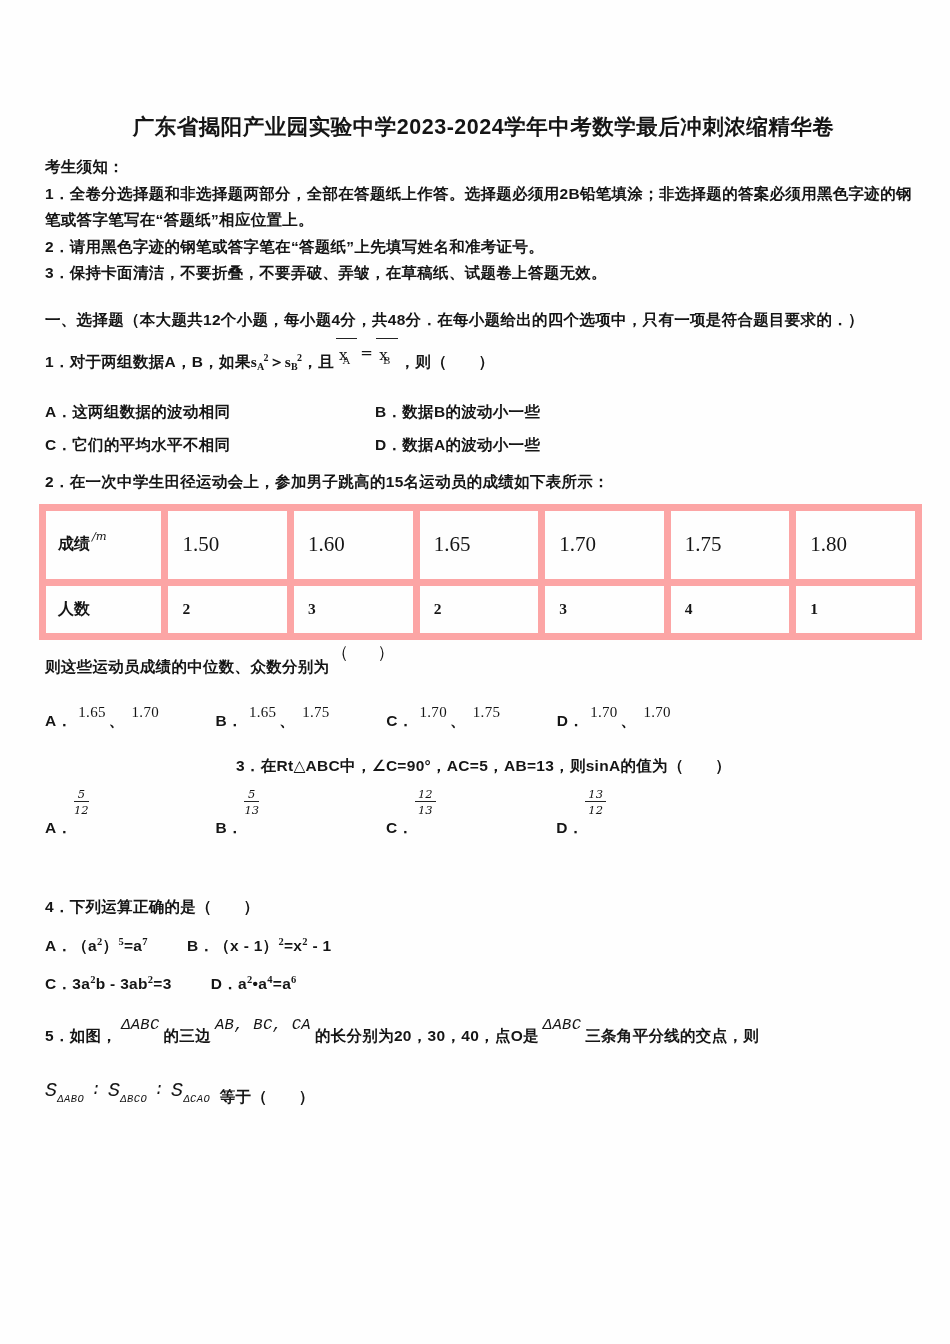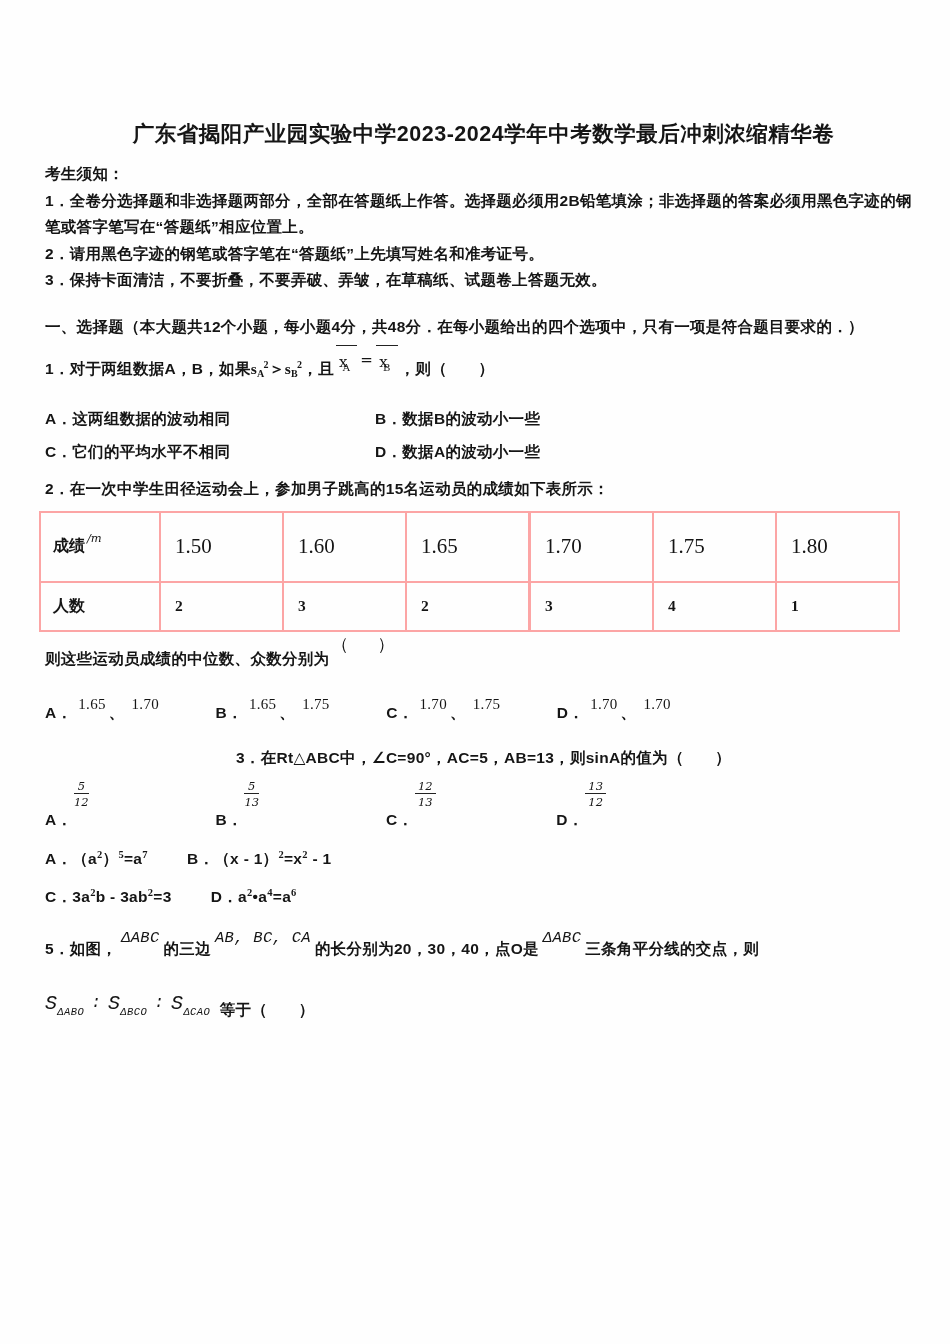--- a/index.html
+++ b/index.html
@@ -1,21 +1,21 @@
 <!DOCTYPE html>
 <html><head>
 <meta charset="utf-8">
 <style>
   html,body{margin:0;padding:0;background:#ffffff;}
   .page{
     position:relative;width:950px;height:1344px;background:#fefefe;
     color:#151515;overflow:hidden;
     font-family:"Liberation Sans","DejaVu Sans",sans-serif;
   }
-  .content{padding:0 28px 0 45px;margin-top:7px;}
+  .content{padding:0 28px 0 45px;}
   .b{font-weight:bold;font-size:15.5px;letter-spacing:0.3px;margin:0;}
   .title{
     margin:0;padding-top:112px;text-align:center;
     font-size:21.5px;font-weight:bold;letter-spacing:0.5px;
   }
   .notice{margin-top:13px;}
   .notice p{line-height:26.5px;}
   .section-head{margin-top:19px;line-height:27px;}
 
   
@@ -32,21 +32,21 @@
   .xeq{padding:0 3px;position:relative;top:-2px;}
 
   
   .opt-grid{margin-top:12px;}
   .opt-grid .row{display:flex;line-height:33px;}
   .opt-grid .cellA{width:330px;}
 
   
   table.score{border-collapse:collapse;margin-top:9px;margin-left:-6px;}
   table.score td{
-    border:2px solid #fca5a5;vertical-align:middle;
+    border:7px solid #fca5a5;vertical-align:middle;
     padding:0 0 0 14px;
   }
   table.score .r1 td{height:68px;}
   table.score .r2 td{height:47px;}
   table.score td.c0{width:106px;padding-left:12px;}
   table.score td.cv{width:107px;}
   table.score td.thick{border-left-width:3.5px;}
   .cell-serif{font-family:"Liberation Serif","DejaVu Serif",serif;font-size:21px;font-weight:normal;}
   .cell-bold-serif{font-family:"Liberation Serif","DejaVu Serif",serif;font-size:15.5px;font-weight:bold;}
   .hd{font-weight:bold;font-size:16px;}
@@ -199,20 +199,21 @@
       </div>
       <div class="q3opt">
         <span class="frac">
             <span class="fnum">13</span>
             <span class="fden">12</span>
           </span>
         <span class="q3letter b">D．</span>
       </div>
     </div>
 
+    <p class="b q4stem">4．下列运算正确的是（　　）</p>
 
     <p class="b mline" style="margin-top:9px;">
       <span><span>A．（a</span><sup class="e">2</sup><span>）</span><sup class="e">5</sup><span>=a</span><sup class="e">7</sup></span>
       <span class="gap"></span>
       <span><span>B．（x - 1）</span><sup class="e">2</sup><span>=x</span><sup class="e">2</sup><span> - 1</span></span>
     </p>
 
     <p class="b mline" style="margin-top:8px;">
       <span><span>C．3a</span><sup class="e">2</sup><span>b - 3ab</span><sup class="e">2</sup><span>=3</span></span>
       <span class="gap"></span>

